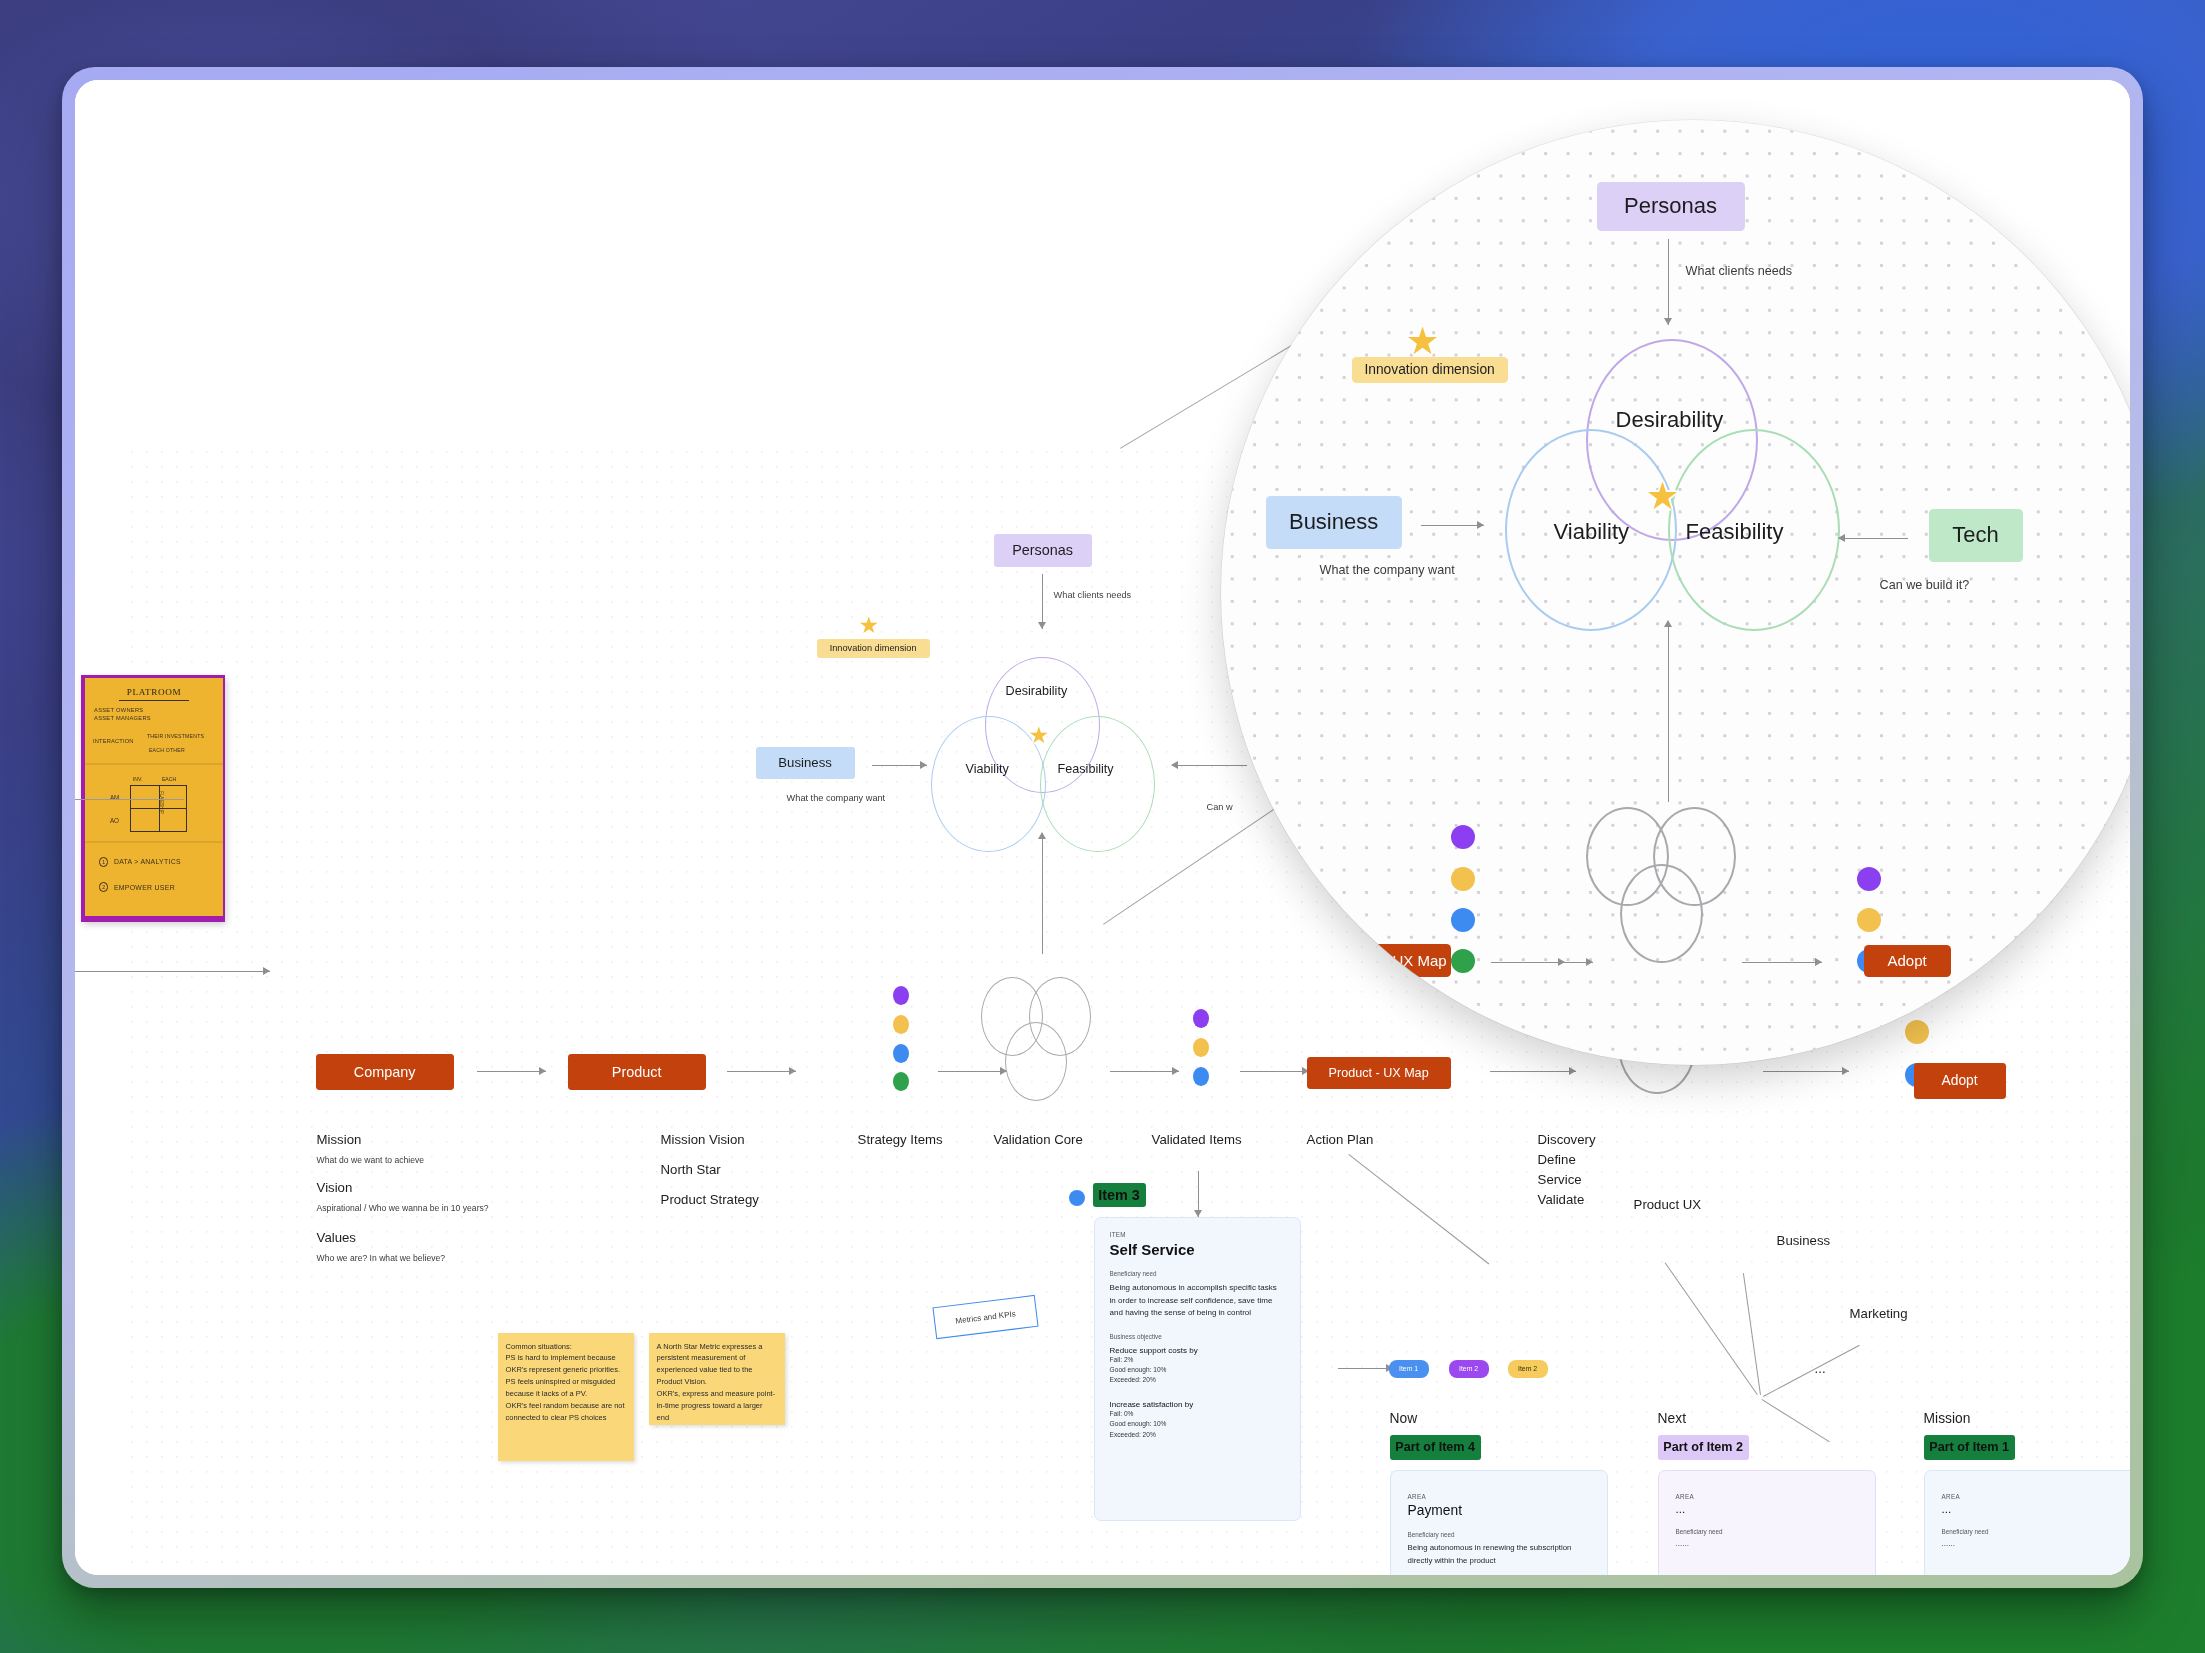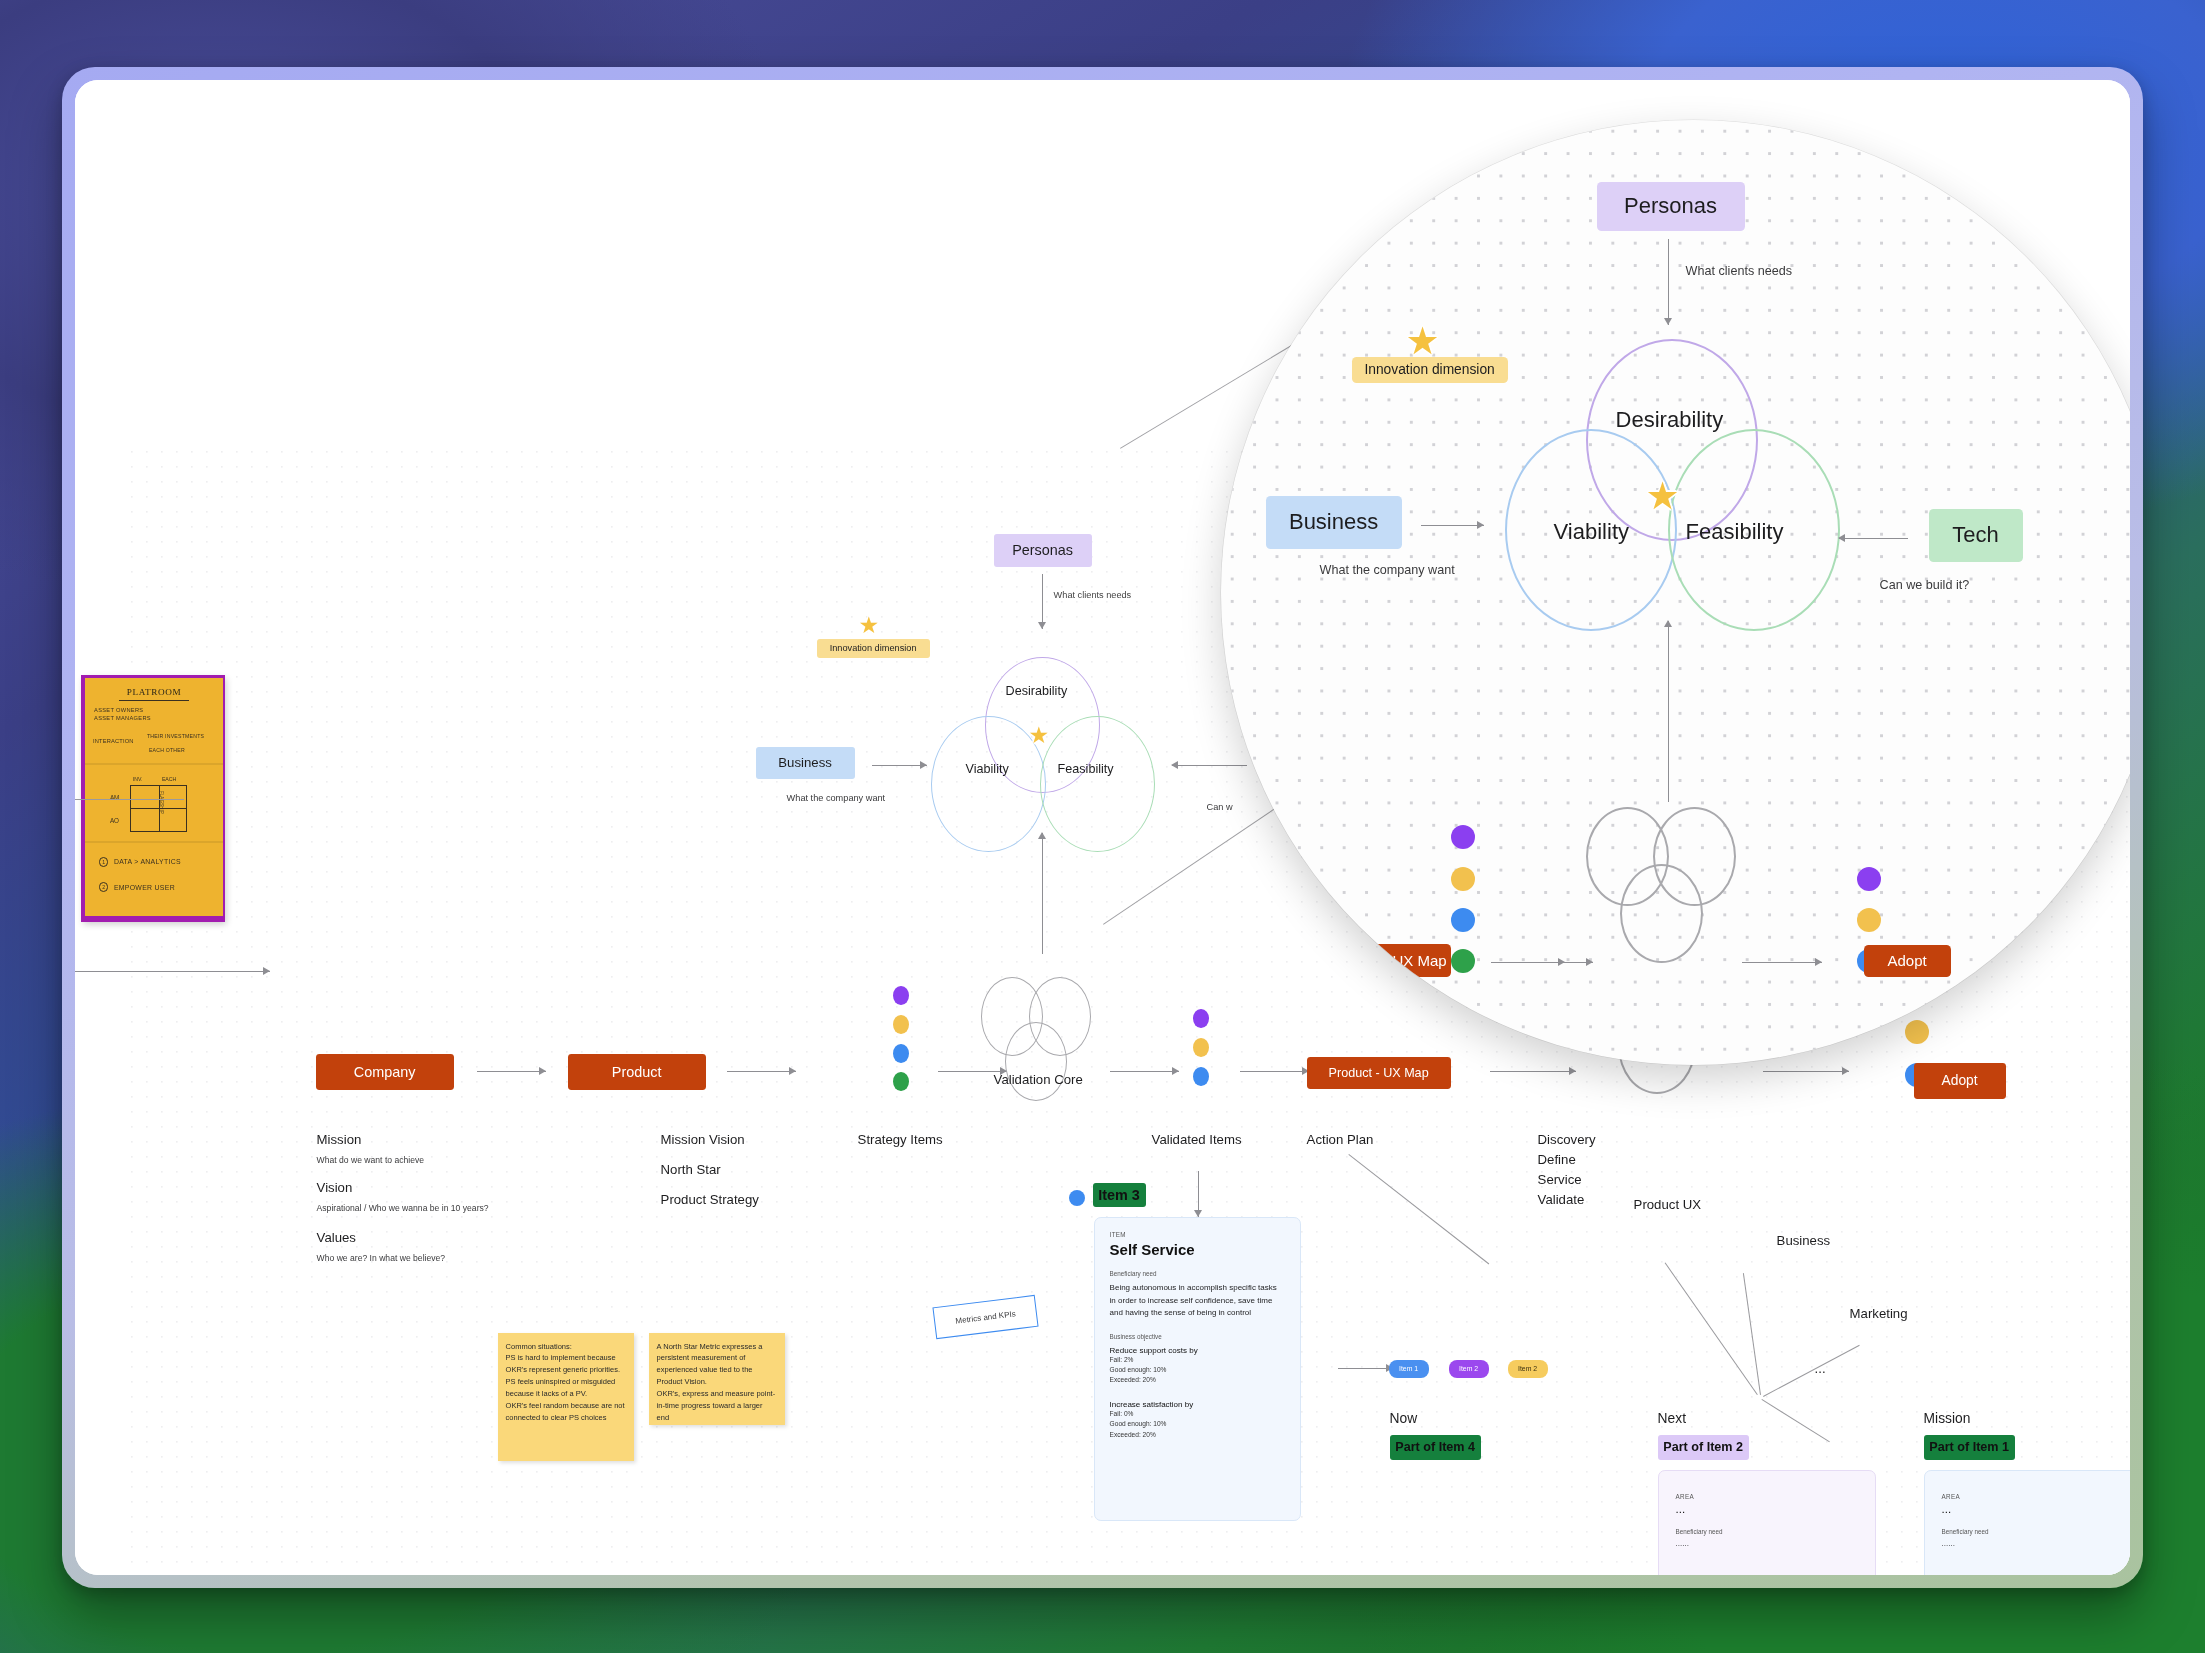--- a/index.html
+++ b/index.html
@@ -282,21 +282,21 @@
       <div class="label" style="left:242px; top:1100px; font-size:13.2px;">Vision</div>
       <div class="sub" style="left:242px; top:1123px;">Aspirational / Who we wanna be in 10 years?</div>
       <div class="label" style="left:242px; top:1150px; font-size:13.2px;">Values</div>
       <div class="sub" style="left:242px; top:1173px;">Who we are? In what we believe?</div>
 
       <div class="label" style="left:586px; top:1052px; font-size:13.2px;">Mission Vision</div>
       <div class="label" style="left:586px; top:1082px; font-size:13.2px;">North Star</div>
       <div class="label" style="left:586px; top:1112px; font-size:13.2px;">Product Strategy</div>
 
       <div class="label" style="left:783px; top:1052px; font-size:13.2px;">Strategy Items</div>
-      <div class="label" style="left:919px; top:992px; font-size:13.2px;">Validation Core</div>
+      <div class="label" style="left:919px; top:1052px; font-size:13.2px;">Validation Core</div>
       <div class="label" style="left:1077px; top:1052px; font-size:13.2px;">Validated Items</div>
       <div class="label" style="left:1232px; top:1052px; font-size:13.2px;">Action Plan</div>
 
       <div class="label" style="left:1463px; top:1052px; font-size:13.2px;">Discovery</div>
       <div class="label" style="left:1463px; top:1072px; font-size:13.2px;">Define</div>
       <div class="label" style="left:1463px; top:1092px; font-size:13.2px;">Service</div>
       <div class="label" style="left:1463px; top:1112px; font-size:13.2px;">Validate</div>
 
       <div class="label" style="left:1559px; top:1117px; font-size:13.2px;">Product UX</div>
       <div class="label" style="left:1702px; top:1153px; font-size:13.2px;">Business</div>
@@ -364,20 +364,27 @@
       </div>
 
       <div class="arrow-h" style="left:1263px; top:1288px; width:55px;"></div>
 
       <div class="pill blue" style="left:1314px; top:1280px; width:40px; height:18.4px;">Item 1</div>
       <div class="pill purple" style="left:1374px; top:1280px; width:40px; height:18.4px;">Item 2</div>
       <div class="pill yellow" style="left:1433px; top:1280px; width:40px; height:18.4px;">Item 2</div>
 
       <div class="label" style="left:1315px; top:1331px; font-size:13.8px;">Now</div>
       <div class="hl blue" style="left:1315px; top:1355px; height:25px;">Part of Item 4</div>
+      <div class="card blue" style="left:1315px; top:1390px; width:218px; height:144px; padding:22px 17px;">
+        <div class="kicker">AREA</div>
+        <div style="font-size:13.8px;color:#111;margin-top:3.4px;">Payment</div>
+        <div class="fieldlabel">Beneficiary need</div>
+        <div style="font-size:7.8px;color:#1d1d1f;line-height:1.65;margin-top:4.6px;">Being autonomous in renewing the subscription directly within the product</div>
+
+      </div>
 
       <div class="label" style="left:1583px; top:1331px; font-size:13.8px;">Next</div>
       <div class="hl purple" style="left:1583px; top:1355px; height:25px;">Part of Item 2</div>
       <div class="card lilac" style="left:1583px; top:1390px; width:218px; height:126px; padding:22px 17px;">
         <div class="kicker">AREA</div>
         <div style="font-size:11.5px;color:#111;margin-top:3.4px;">...</div>
         <div class="fieldlabel">Beneficiary need</div>
         <div style="font-size:8px;color:#1d1d1f;margin-top:4.6px;">......</div>
       </div>
 

